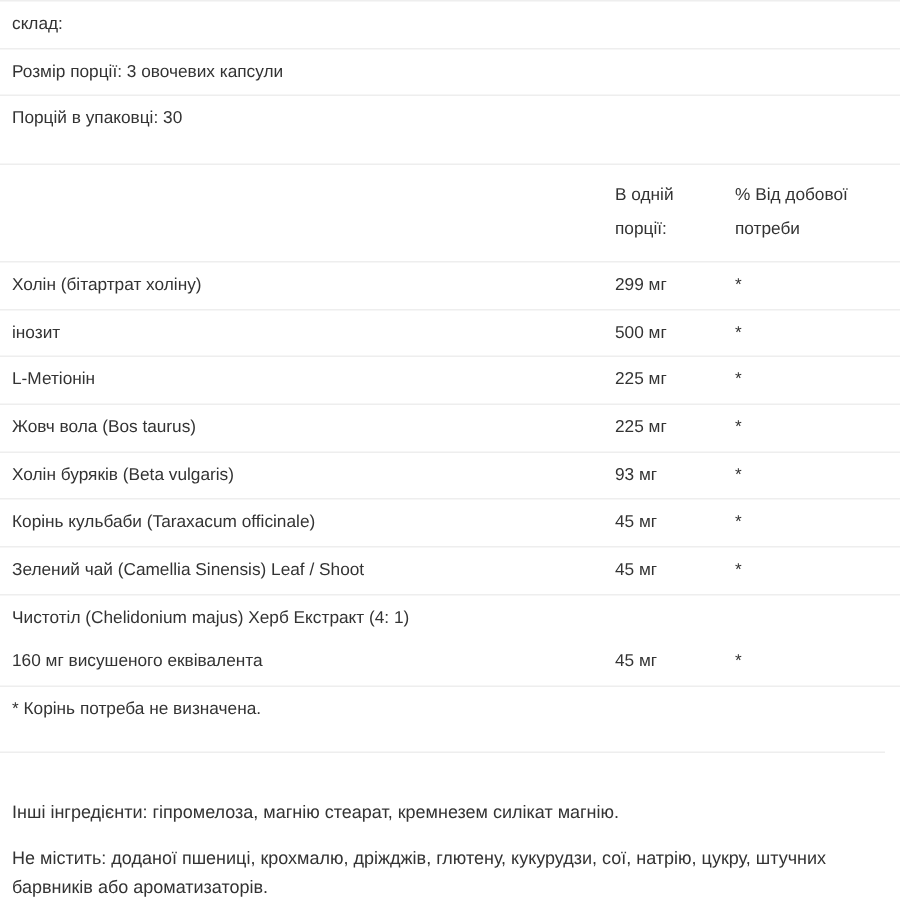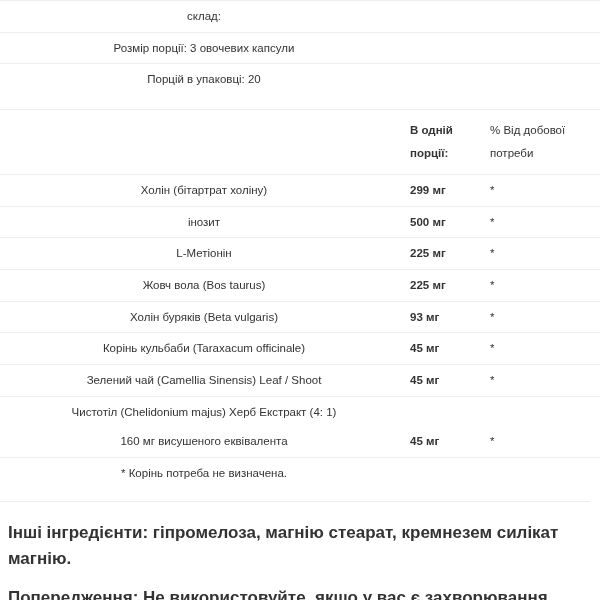--- a/index.html
+++ b/index.html
@@ -35,22 +35,22 @@
     border-top: 1px solid #eeeeee;
   }
   .facts-table td {
     padding: 7px 0 7px 8px;
     vertical-align: middle;
     line-height: 1.45;
     font-size: 11.5px;
     color: #333333;
     font-weight: normal;
   }
-  td.col-name   { width: 392px; text-align: center; }
-  td.col-amount { width: 70px;  padding-left: 10px; font-weight: bold; }
+  td.col-name   { width: 392px; }
+  td.col-amount { width: 70px;  padding-left: 10px; }
   td.col-dv     { width: 118px; padding-left: 10px; }
 
   tr.spacer-row td {
     height: 14px;
     padding: 0;
     border: 0;
   }
   tr.spacer-row { border-top: 0; }
 
   .header-row td {
@@ -69,25 +69,25 @@
 
   
   .notes {
     border-top: 1px solid #eeeeee;
     margin-top: 12px;
     padding: 18px 10px 0 8px;
     width: 590px;
     box-sizing: border-box;
   }
   .note {
-    font-size: 17px;
-    font-weight: bold;
+    font-size: 12px;
+    font-weight: normal;
     line-height: 1.55;
     color: #333333;
-    margin: 0 0 13px 0;
+    margin: 12px 0 13px 0;
   }
   .note.warning {
     margin-top: 5px;
     margin-bottom: 0;
   }
 </style>
 </head>
 <body>
 
 <div class="panel">
@@ -100,21 +100,21 @@
         <td class="col-dv"></td>
       </tr>
 
       <tr>
         <td class="col-name">Розмір порції: 3 овочевих капсули</td>
         <td class="col-amount"></td>
         <td class="col-dv"></td>
       </tr>
 
       <tr>
-        <td class="col-name">Порцій в упаковці: 20</td>
+        <td class="col-name">Порцій в упаковці: 30</td>
         <td class="col-amount"></td>
         <td class="col-dv"></td>
       </tr>
 
       <tr class="spacer-row no-rule">
         <td class="col-name"></td>
         <td class="col-amount"></td>
         <td class="col-dv"></td>
       </tr>
 
@@ -180,16 +180,17 @@
       <tr>
         <td class="col-name">* Корінь потреба не визначена.</td>
         <td class="col-amount"></td>
         <td class="col-dv"></td>
       </tr>
     </tbody>
   </table>
 
   <div class="notes">
     <p class="note">Інші інгредієнти: гіпромелоза, магнію стеарат, кремнезем силікат магнію.</p>
+    <p class="note">Не містить: доданої пшениці, крохмалю, дріжджів, глютену, кукурудзи, сої, натрію, цукру, штучних барвників або ароматизаторів.</p>
     <p class="note warning">Попередження: Не використовуйте, якщо у вас є захворювання печінки, шлунково-кишкового тракту або жовчного міхура, і / або кишкова непрохідність. Якщо ви вагітні, годуєте грудьми, приймаєте будь-які ліки проконсультуйтеся з Вашим лікуючим лікарем перед використанням. Якщо у вас з'являться: нудота, блювота, діарея, втрата апетиту в поєднанні з свербляччкою, пожовтіння шкіри або очей, темна сеча або висип, припиніть використання і негайно зверніться до лікаря. Не використовуйте, якщо зовнішнє ущільнення відсутнє або зламано. Зберігати в прохолодному сухому місці. Зберігайте в недоступному для дітей місці.</p>
   </div>
 
 </div>
 
 </body></html>

